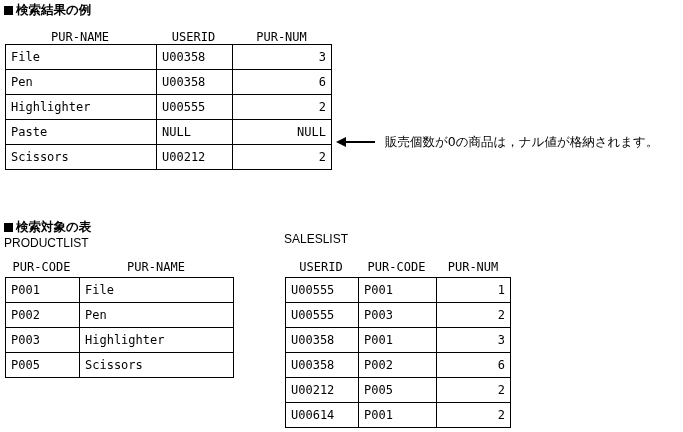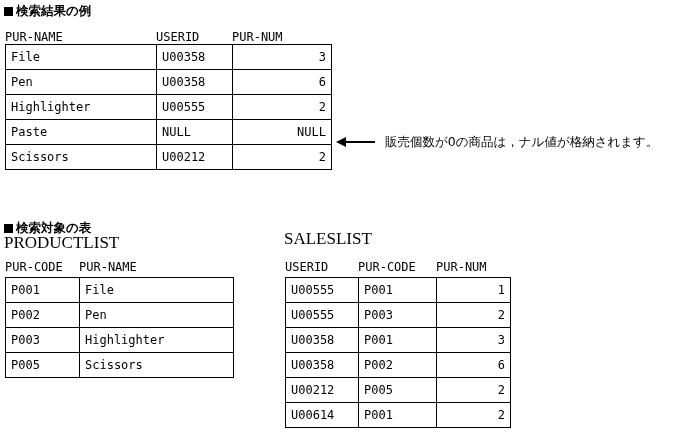--- a/index.html
+++ b/index.html
@@ -12,53 +12,53 @@
     height: 432px;
     position: relative;
     font-family: "DejaVu Sans Mono", "Liberation Mono", monospace;
     color: #000000;
     overflow: hidden;
   }
 
   
   .section-head {
     position: absolute;
-    font-family: Liberation Sans, sans-serif;
+    font-family: Liberation Mono, monospace;
     font-size: 12.5px;
     font-weight: bold;
     letter-spacing: 0px;
     white-space: nowrap;
     line-height: 15px;
   }
   .marker {
     display: inline-block;
     width: 9px;
     height: 9px;
     background: #000;
     margin-right: 3px;
     vertical-align: -1px;
   }
 
   
   .mono-label {
     position: absolute;
-    font-family: Liberation Serif, serif;
-    font-size: 17px;
+    font-family: Liberation Sans, sans-serif;
+    font-size: 12px;
     line-height: 14px;
     white-space: nowrap;
   }
 
   
   .col-head {
     position: absolute;
     font-family: "DejaVu Sans Mono", "Liberation Mono", monospace;
     font-size: 12px;
     line-height: 14px;
     white-space: nowrap;
-    text-align: left;
+    text-align: center;
   }
 
   
   table.grid {
     position: absolute;
     border-collapse: collapse;
     font-family: "DejaVu Sans Mono", "Liberation Mono", monospace;
     font-size: 12px;
     table-layout: fixed;
     background: #fff;

